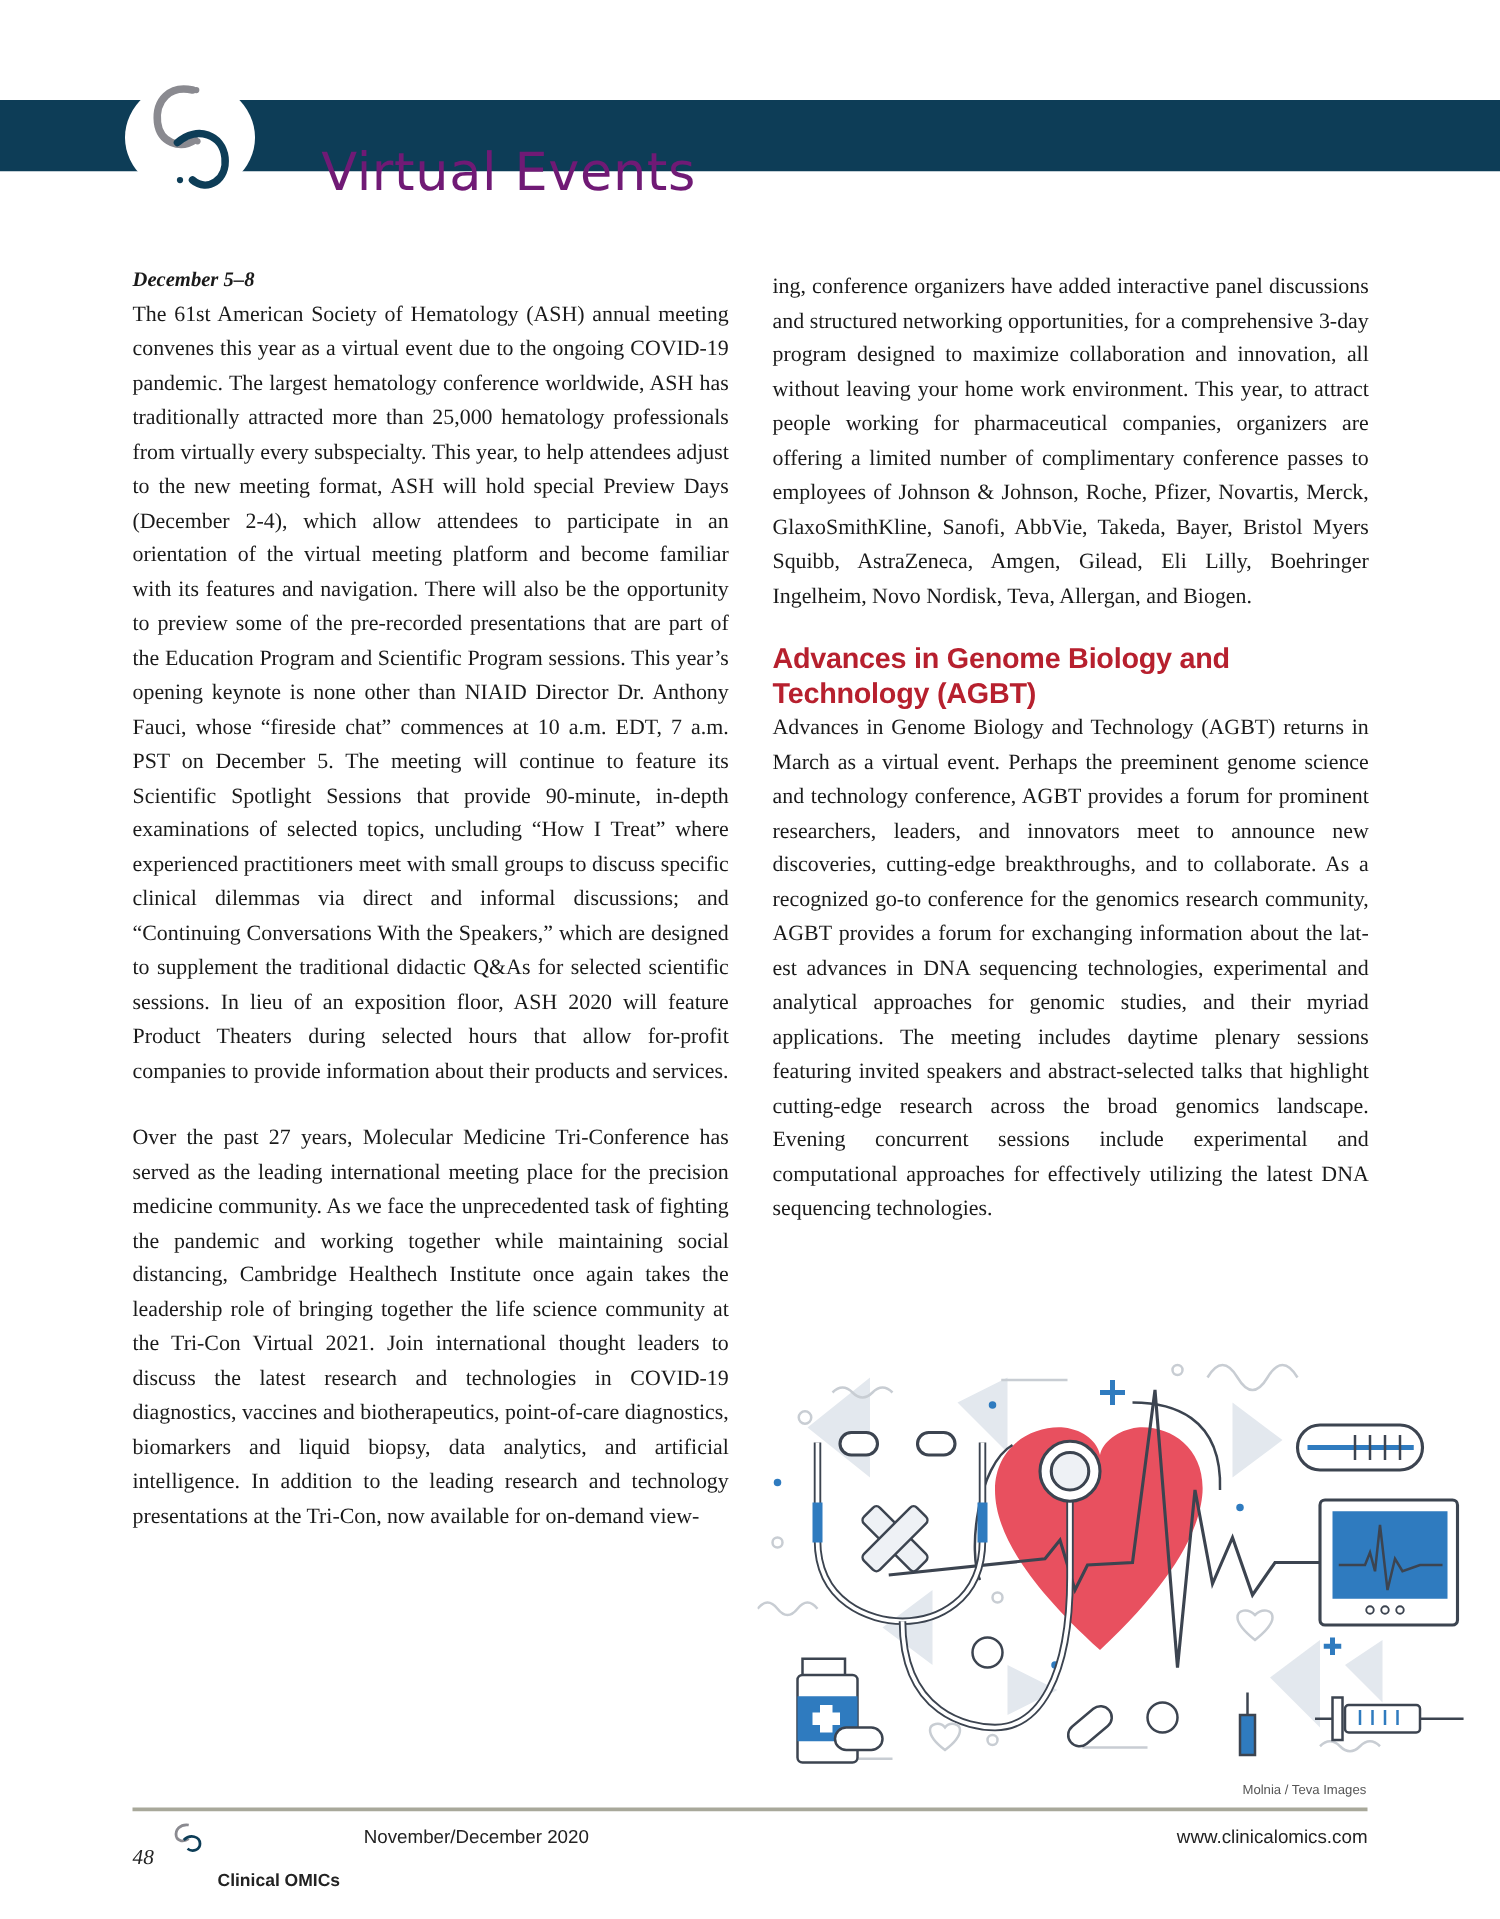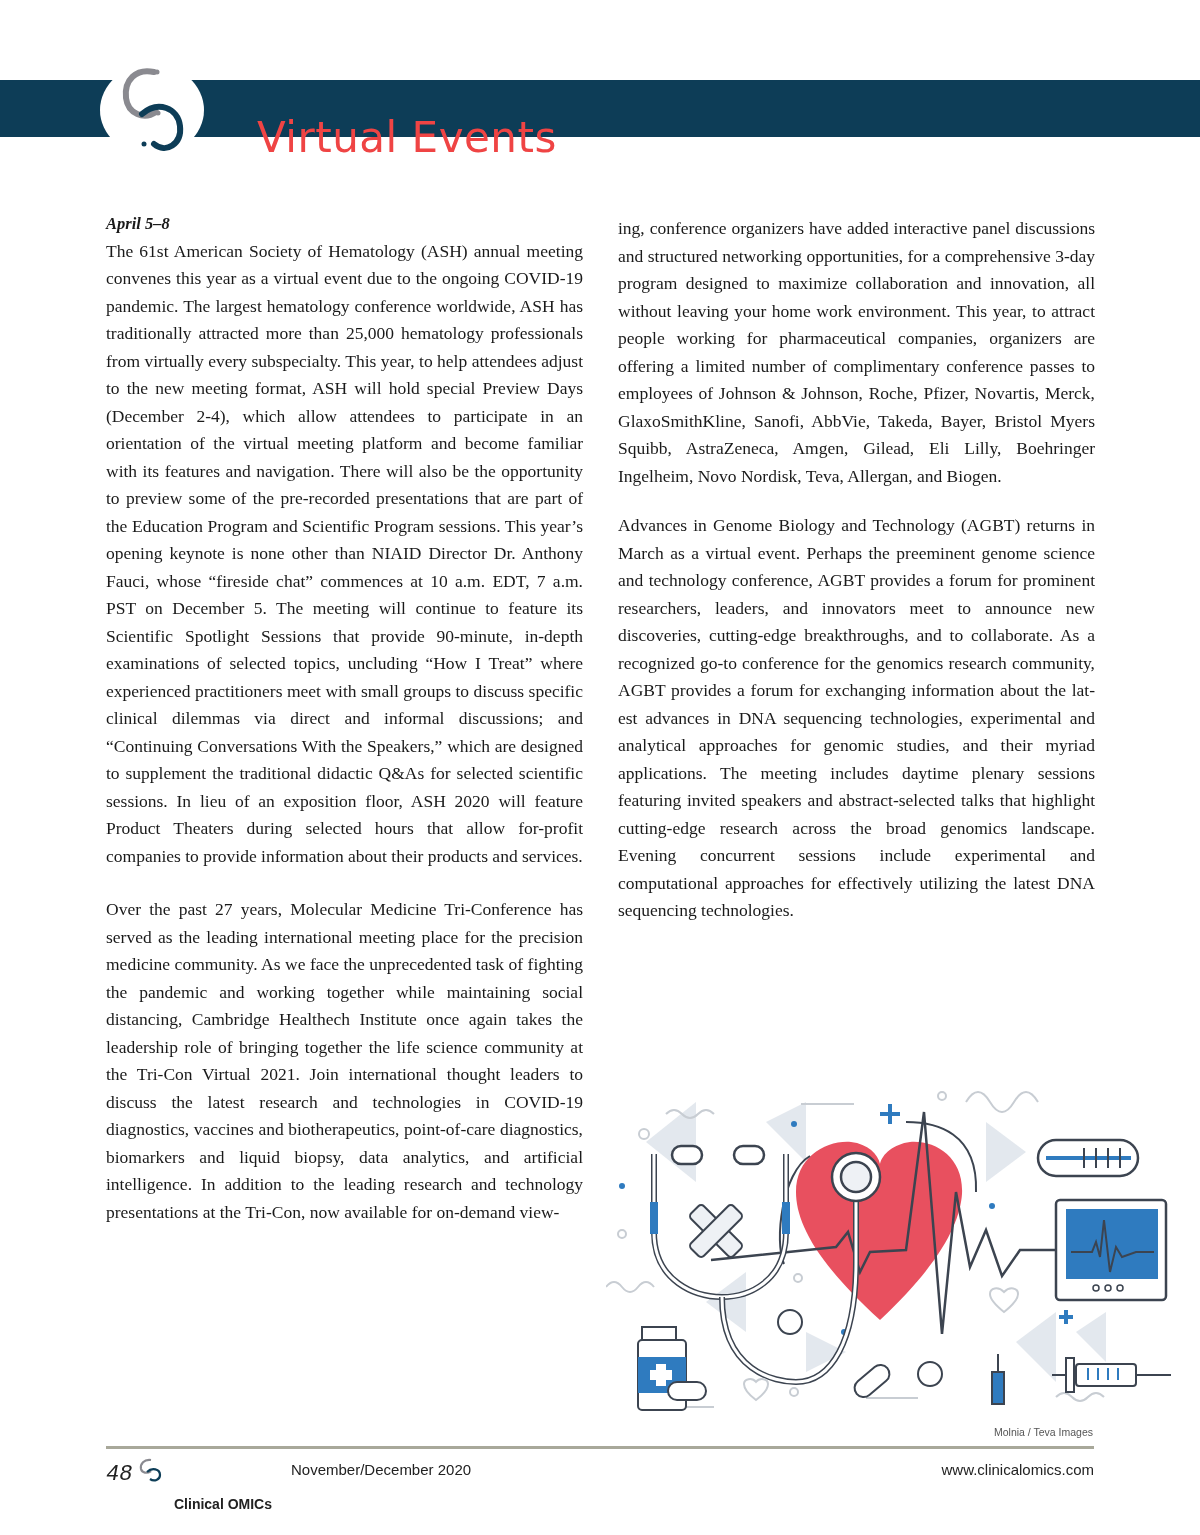--- a/index.html
+++ b/index.html
@@ -1,38 +1,38 @@
 <!DOCTYPE html>
 <html><head>
 <meta charset="utf-8">
 <style>
   html, body { margin: 0; padding: 0; background: #ffffff; }
   body { width: 1200px; height: 1535px; position: relative; overflow: hidden; font-family: "Liberation Serif", serif; color: #1a1a1a; }
 
   .header-bar { position: absolute; left: 0; top: 80px; width: 1200px; height: 57px; background: #0d3d57; }
   .logo-disc { position: absolute; left: 100px; top: 64px; width: 104px; height: 92px; background: #fff; border-radius: 50%; }
   .logo-disc svg { position: absolute; left: 14px; top: 0; }
-  .header-title { position: absolute; left: 257px; top: 84px; font-family: "DejaVu Sans", sans-serif; font-size: 42px; color: #ef4444; letter-spacing: 0.5px; font-weight: normal; line-height: 52px; }
+  .header-title { position: absolute; left: 257px; top: 84px; font-family: "DejaVu Sans", sans-serif; font-size: 42px; color: #701a75; letter-spacing: 0.5px; font-weight: normal; line-height: 52px; }
 
   .col { position: absolute; top: 210px; width: 477px; }
   .col-left { left: 106px; }
   .col-right { left: 618px; top: 215px; }
 
   .section-title { font-family: "Liberation Sans", sans-serif; font-weight: bold; color: #b7202e; font-size: 23px; line-height: 28px; margin: 0; letter-spacing: -0.2px; }
   .section-date { font-style: italic; font-weight: bold; font-size: 16.5px; line-height: 27.5px; margin: 0; }
   .body-text { font-size: 17.5px; line-height: 27.5px; text-align: justify; margin: 0; hyphens: manual; }
   .gap { height: 26px; }
   .gap-r { height: 22px; }
 
   .illustration { position: absolute; left: 606px; top: 1082px; width: 565px; height: 335px; }
   .credit { position: absolute; right: 107px; top: 1426px; font-family: "Liberation Sans", sans-serif; font-size: 10.5px; color: #555; }
 
   .footer-rule { position: absolute; left: 106px; top: 1446px; width: 988px; height: 3px; background: #a8a89a; }
   .footer { position: absolute; left: 106px; top: 1458px; width: 988px; height: 24px; font-family: "Liberation Sans", sans-serif; font-size: 15px; color: #222; }
-  .footer .page-num { position: absolute; left: 0; top: 4px; font-family: Liberation Mono, monospace; font-style: italic; font-size: 22px; }
+  .footer .page-num { position: absolute; left: 0; top: 18px; font-family: Liberation Serif, serif; font-style: italic; font-size: 17px; }
   .footer .mini-logo { position: absolute; left: 32px; top: 0px; }
   .footer .brand { position: absolute; left: 68px; top: 18px; font-weight: bold; font-size: 14px; margin-top: 20px; }
   .footer .issue { position: absolute; left: 185px; top: 3px; }
   .footer .url { position: absolute; right: 0; top: 3px; }
 </style>
 </head>
 <body>
 
 <div class="header-bar"></div>
 <div class="logo-disc">
@@ -41,33 +41,34 @@
     <path d="M28 50 C44 36 64 44 66 62 C68 80 52 90 40 80" fill="none" stroke="#0d3d57" stroke-width="6" stroke-linecap="round"></path>
     <circle cx="43" cy="8" r="2.5" fill="#8a8a90"></circle>
     <circle cx="44" cy="49" r="2.5" fill="#8a8a90"></circle>
     <circle cx="30" cy="80" r="2.5" fill="#0d3d57"></circle>
   </svg>
 </div>
 <h1 class="header-title">Virtual Events</h1>
 
 <div class="col col-left">
   <section>
-    <p class="section-date">April 5–8</p>
+    <p class="section-date">December 5–8</p>
     <p class="body-text">The 61st American Society of Hematology (ASH) annual meeting convenes this year as a virtual event due to the ongoing COVID-19 pandemic. The largest hematology conference worldwide, ASH has traditionally attracted more than 25,000 hematology professionals from virtually every subspecialty. This year, to help attendees adjust to the new meeting format, ASH will hold special Preview Days (December 2-4), which allow attendees to participate in an orientation of the virtual meeting platform and become familiar with its features and navigation. There will also be the opportunity to preview some of the pre-recorded pre­sentations that are part of the Education Program and Scien­tific Program sessions. This year’s opening keynote is none other than NIAID Director Dr. Anthony Fauci, whose “fire­side chat” commences at 10 a.m. EDT, 7 a.m. PST on Decem­ber 5. The meeting will continue to feature its Scientific Spotlight Sessions that provide 90-minute, in-depth exam­inations of selected topics, uncluding “How I Treat” where experienced practitioners meet with small groups to discuss specific clinical dilemmas via direct and informal discus­sions; and “Continuing Conversations With the Speakers,” which are designed to supplement the traditional didactic Q&amp;As for selected scientific sessions. In lieu of an exposi­tion floor, ASH 2020 will feature Product Theaters during selected hours that allow for-profit companies to provide information about their products and services.</p>
   </section>
   <div class="gap"></div>
   <section>
     <p class="body-text">Over the past 27 years, Molecular Medicine Tri-Conference has served as the leading international meeting place for the precision medicine community. As we face the unprece­dented task of fighting the pandemic and working together while maintaining social distancing, Cambridge Healthech Institute once again takes the leadership role of bringing together the life science community at the Tri-Con Virtual 2021. Join international thought leaders to discuss the latest research and technologies in COVID-19 diagnostics, vaccines and biotherapeutics, point-of-care diagnostics, biomarkers and liquid biopsy, data analytics, and artificial intelligence. In addition to the leading research and technology presen­tations at the Tri-Con, now available for on-demand view-</p>
   </section>
 </div>
 
 <div class="col col-right">
   <p class="body-text">ing, conference organizers have added interactive panel discussions and structured networking opportunities, for a comprehensive 3-day program designed to maximize col­laboration and innovation, all without leaving your home work environment. This year, to attract people working for pharmaceutical companies, organizers are offering a limited number of complimentary conference passes to employ­ees of Johnson &amp; Johnson, Roche, Pfizer, Novartis, Merck, GlaxoSmithKline, Sanofi, AbbVie, Takeda, Bayer, Bristol Myers Squibb, AstraZeneca, Amgen, Gilead, Eli Lilly, Boeh­ringer Ingelheim, Novo Nordisk, Teva, Allergan, and Biogen.</p>
   <div class="gap-r"></div>
   <section>
+    <h2 class="section-title">Advances in Genome Biology and Technology (AGBT)</h2>
     <p class="body-text">Advances in Genome Biology and Technology (AGBT) returns in March as a virtual event. Perhaps the preemi­nent genome science and technology conference, AGBT provides a forum for prominent researchers, leaders, and innovators meet to announce new discoveries, cutting-edge breakthroughs, and to collaborate. As a recognized go-to conference for the genomics research community, AGBT provides a forum for exchanging information about the lat­est advances in DNA sequencing technologies, experimen­tal and analytical approaches for genomic studies, and their myriad applications. The meeting includes daytime plenary sessions featuring invited speakers and abstract-selected talks that highlight cutting-edge research across the broad genomics landscape. Evening concurrent sessions include experimental and computational approaches for effectively utilizing the latest DNA sequencing technologies.</p>
   </section>
 </div>
 
 <div class="illustration">
   <svg width="565" height="335" viewBox="0 0 565 335">
 
     <g fill="#e3e8ee">
       <polygon points="40,60 90,20 90,100"></polygon>
       <polygon points="160,40 200,20 200,80"></polygon>

